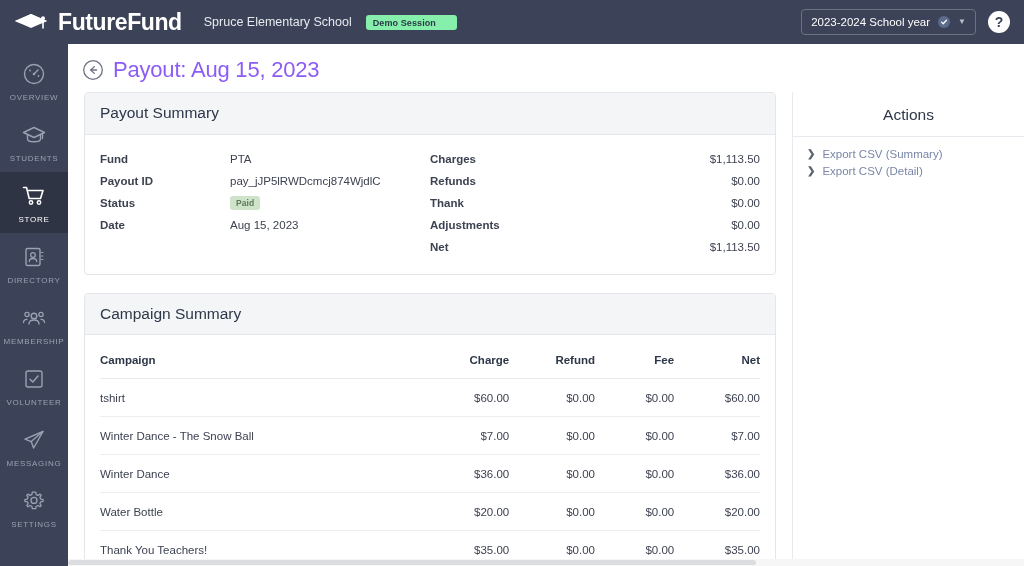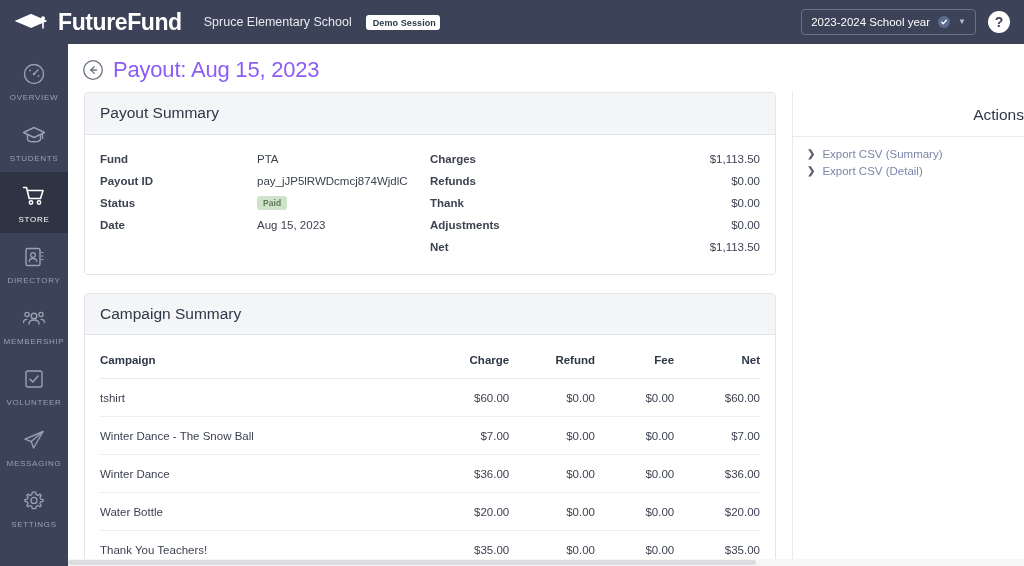--- a/index.html
+++ b/index.html
@@ -24,23 +24,23 @@
   .logo-mark { width: 34px; height: 24px; display: block; }
   .logo-text {
     font-size: 23px; font-weight: bold; color: #ffffff;
     letter-spacing: -0.4px; line-height: 1;
   }
   .school-name {
     margin-left: 22px; font-size: 12.5px; color: #e6e9ef; white-space: nowrap;
   }
   .demo-badge {
     margin-left: 14px;
-    background: #ffffff; color: #2b3a48;
+    background: #86efac; color: #2b3a48;
     font-size: 9px; font-weight: bold;
-    padding: 3px 4px 2px 7px; border-radius: 3px;
+    padding: 3px 21px 2px 7px; border-radius: 3px;
     letter-spacing: 0.1px; white-space: nowrap;
   }
   .topbar-right {
     margin-left: auto; display: flex; align-items: center; gap: 12px;
   }
   .year-select {
     display: flex; align-items: center; gap: 8px;
     border: 1px solid #6b7283; border-radius: 4px;
     padding: 6px 9px; font-size: 11.5px; color: #ffffff;
     background: transparent; white-space: nowrap;
@@ -130,41 +130,41 @@
     font-size: 15.5px; font-weight: 400; color: #2d3748; line-height: 1.2;
   }
   .card-body { padding: 13px 15px 16px 15px; }
 
   
   .summary-grid { display: flex; }
   .summary-col { flex: 1 1 50%; min-width: 0; }
   .summary-col.left { padding-right: 12px; }
   .sum-row {
     display: flex; align-items: center;
-    padding: 3.5px 0; min-height: 22px; gap: 27px;
+    padding: 3.5px 0; min-height: 22px;
   }
   .sum-label {
     font-size: 11.5px; font-weight: bold; color: #3d4251;
     width: 130px; flex: 0 0 130px;
   }
   .sum-value { font-size: 11.5px; color: #3d4251; flex: 1 1 auto; }
   .summary-col.right .sum-label { flex: 1 1 auto; width: auto; }
   .summary-col.right .sum-value { flex: 0 0 auto; text-align: right; }
   .paid-badge {
     display: inline-block;
     background: #cfe3cb; color: #5e7a57;
     font-size: 8.5px; font-weight: bold;
     padding: 2.5px 6px 2px 6px; border-radius: 3px;
     letter-spacing: 0.1px;
   }
 
   
   .actions-title {
     font-size: 15.5px; font-weight: 400; color: #2d3748;
-    text-align: right; padding-bottom: 12px;
+    text-align: center; padding-bottom: 12px;
     border-bottom: 1px solid #e8eaef;
   }
   .action-list { padding: 8px 0 0 14px; }
   .action-item {
     display: flex; align-items: center; gap: 7px;
     padding: 2.5px 0;
   }
   .action-chev { font-size: 10px; color: #5c6270; line-height: 1; font-weight: bold; }
   .action-link { font-size: 11.5px; color: #7a86a8; }
 

